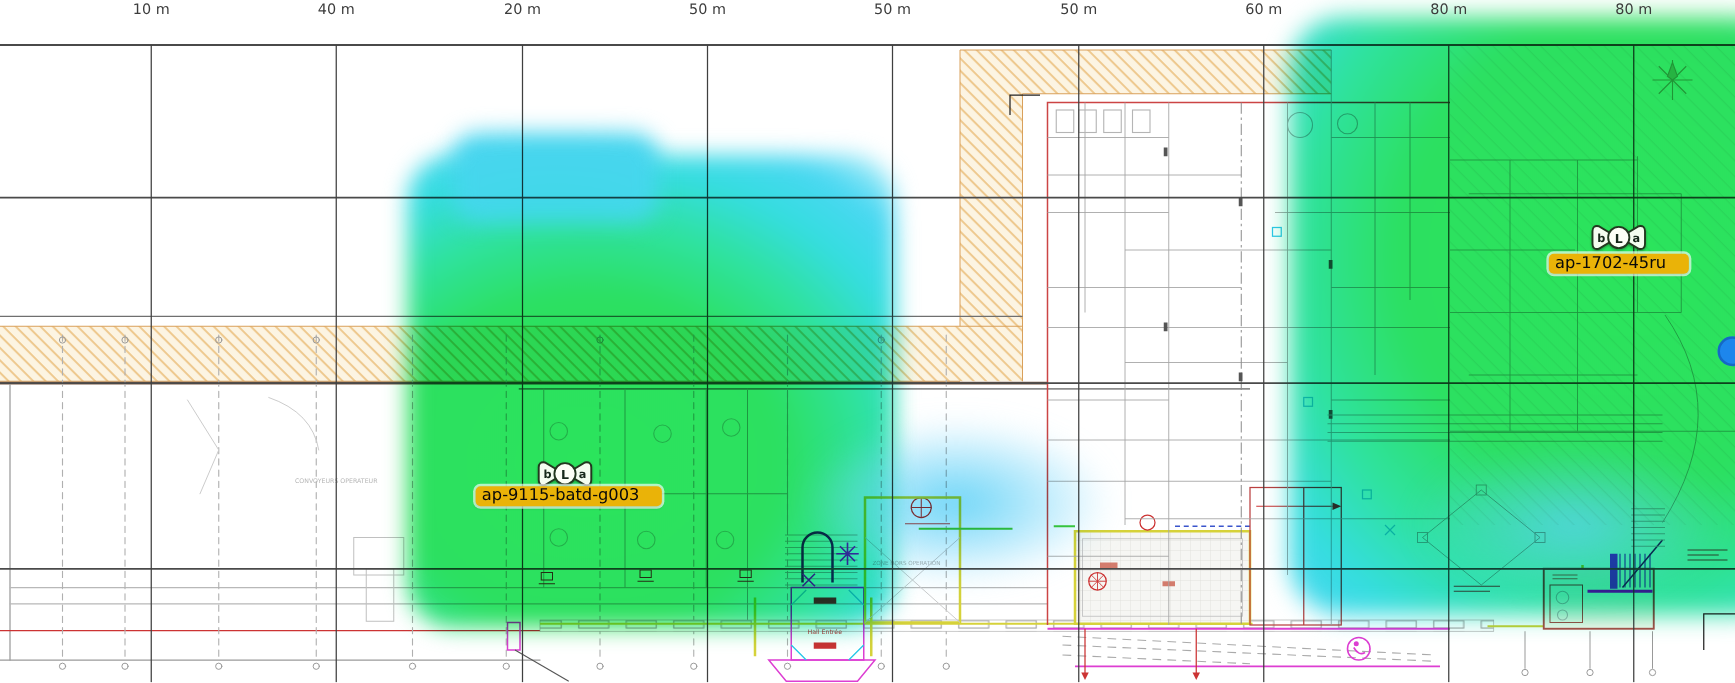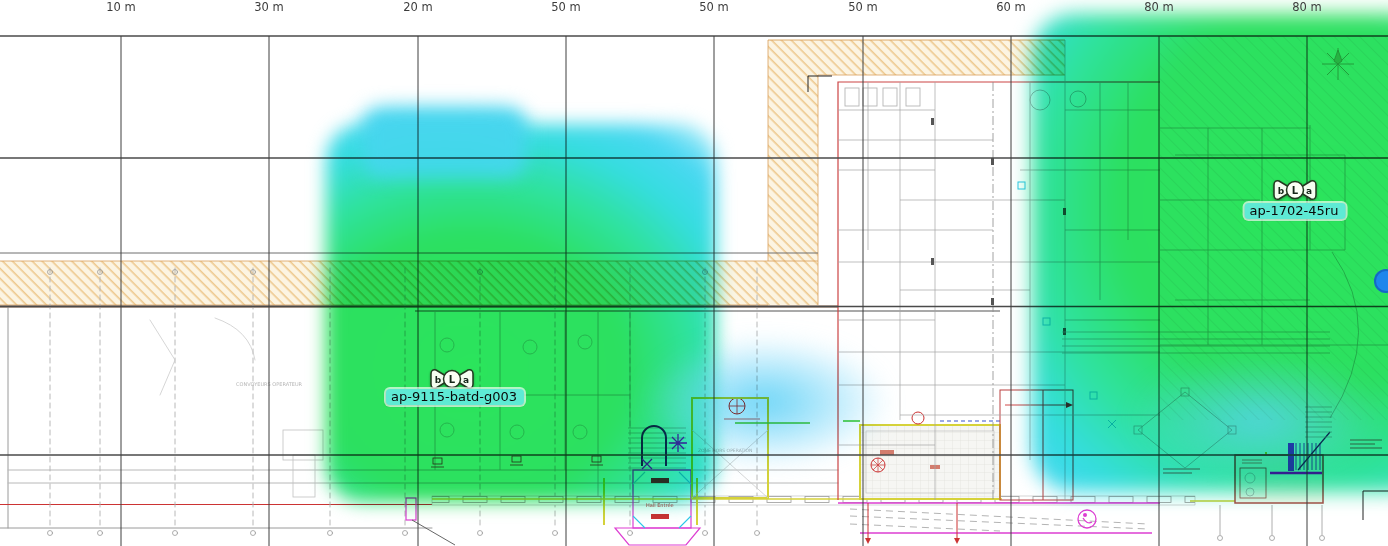--- a/index.html
+++ b/index.html
@@ -25,22 +25,22 @@
   #blobB-tail{left:1130px;top:356px;width:258px;height:126px;border-radius:50px;
       background:radial-gradient(closest-side, rgba(90,210,245,.8), rgba(255,255,255,0) 100%);
       filter:blur(11px);}
   
   #ruler{position:absolute;left:0;top:0;width:100%;height:16px;z-index:3;}
   .rlabel{position:absolute;top:0;transform:translateX(-50%);font-size:11.5px;color:#3c3c3c;
           white-space:nowrap;}
   
   .ap{position:absolute;z-index:4;}
   .ap-icon{filter:drop-shadow(0 1px 1px rgba(0,0,0,.35));}
-  .ap-label{position:absolute;transform:translateX(-50%);background:#5eead4;border-radius:4px;
-      padding:0 7px 1px 5px;font-size:13px;color:#0a0a0a;white-space:nowrap;
+  .ap-label{position:absolute;transform:translateX(-50%);background:#eab308;border-radius:4px;
+      padding:0 18px 1px 5px;font-size:13px;color:#0a0a0a;white-space:nowrap;
       box-shadow:0 0 0 2px rgba(255,255,255,.65),0 1px 2px rgba(0,0,0,.35);z-index:4;}
   #edge-dot{position:absolute;left:1374px;top:269px;width:24px;height:24px;border-radius:50%;
       background:#1d86ec;box-shadow:inset 0 0 0 2px rgba(10,60,140,.4);z-index:4;}
   #bldg-title{position:absolute;left:1233px;top:501px;z-index:2;color:#c94f44;
       font-size:12.5px;line-height:1.08;}
 </style>
 </head>
 <body>
 
 <div id="stage">
@@ -381,21 +381,21 @@
   <div id="heat">
     <div class="blob" id="blobA-main"></div>
     <div class="blob" id="blobA-cap"></div>
     <div class="blob" id="blobA-tongue"></div>
     <div class="blob" id="blobB-main"></div>
     <div class="blob" id="blobB-tail"></div>
   </div>
 
   <div id="ruler">
     <span class="rlabel" style="left:121px">10 m</span>
-    <span class="rlabel" style="left:269px">30 m</span>
+    <span class="rlabel" style="left:269px">40 m</span>
     <span class="rlabel" style="left:418px">20 m</span>
     <span class="rlabel" style="left:566px">50 m</span>
     <span class="rlabel" style="left:714px">50 m</span>
     <span class="rlabel" style="left:863px">50 m</span>
     <span class="rlabel" style="left:1011px">60 m</span>
     <span class="rlabel" style="left:1159px">80 m</span>
     <span class="rlabel" style="left:1307px">80 m</span>
   </div>
 
   <div class="ap" style="left:429px;top:366px">

